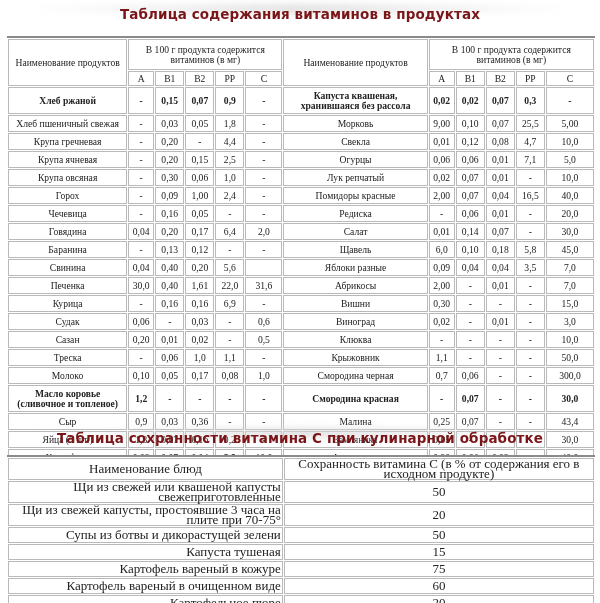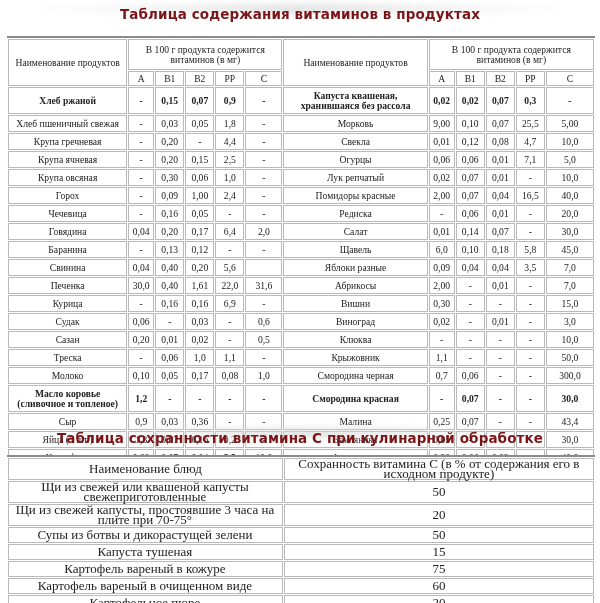--- a/index.html
+++ b/index.html
@@ -16,21 +16,21 @@
   table { border-collapse:separate; border-spacing:1px; position:absolute; background:#fff; }
   td, th { font-weight:normal; font-size:9.6px; text-align:center; vertical-align:middle;
            border:1px solid #b9b9b9; padding:0 1px; line-height:10px; color:#222; }
   #vit { left:7px; top:36px; width:588px; border-top:2px solid #8a8a8a; border-bottom:2px solid #8a8a8a;}
   #vit td { height:15px; }
   #vit td.tall { height:25px;font-weight:bold; }
   #vit th { height:13px; }
   #vit th.top { height:29px; }
   #keep { left:7px; top:455px; width:588px; border-top:2px solid #8a8a8a; border-bottom:2px solid #8a8a8a;}
   #keep td, #keep th { height:14px; font-size:13px; }
-  #keep td.name { text-align:center; padding-left:0;font-family:Liberation Serif, serif; }
+  #keep td.name { text-align:right; padding-left:0;font-family:Liberation Serif, serif; }
 </style>
 </head>
 <body>
 
 <div class="swoosh" style="left:20px; top:4px; width:560px;"></div>
 <div class="title t1">Таблица содержания витаминов в продуктах</div>
 
 <table id="vit">
   <colgroup>
     <col style="width:119px">

